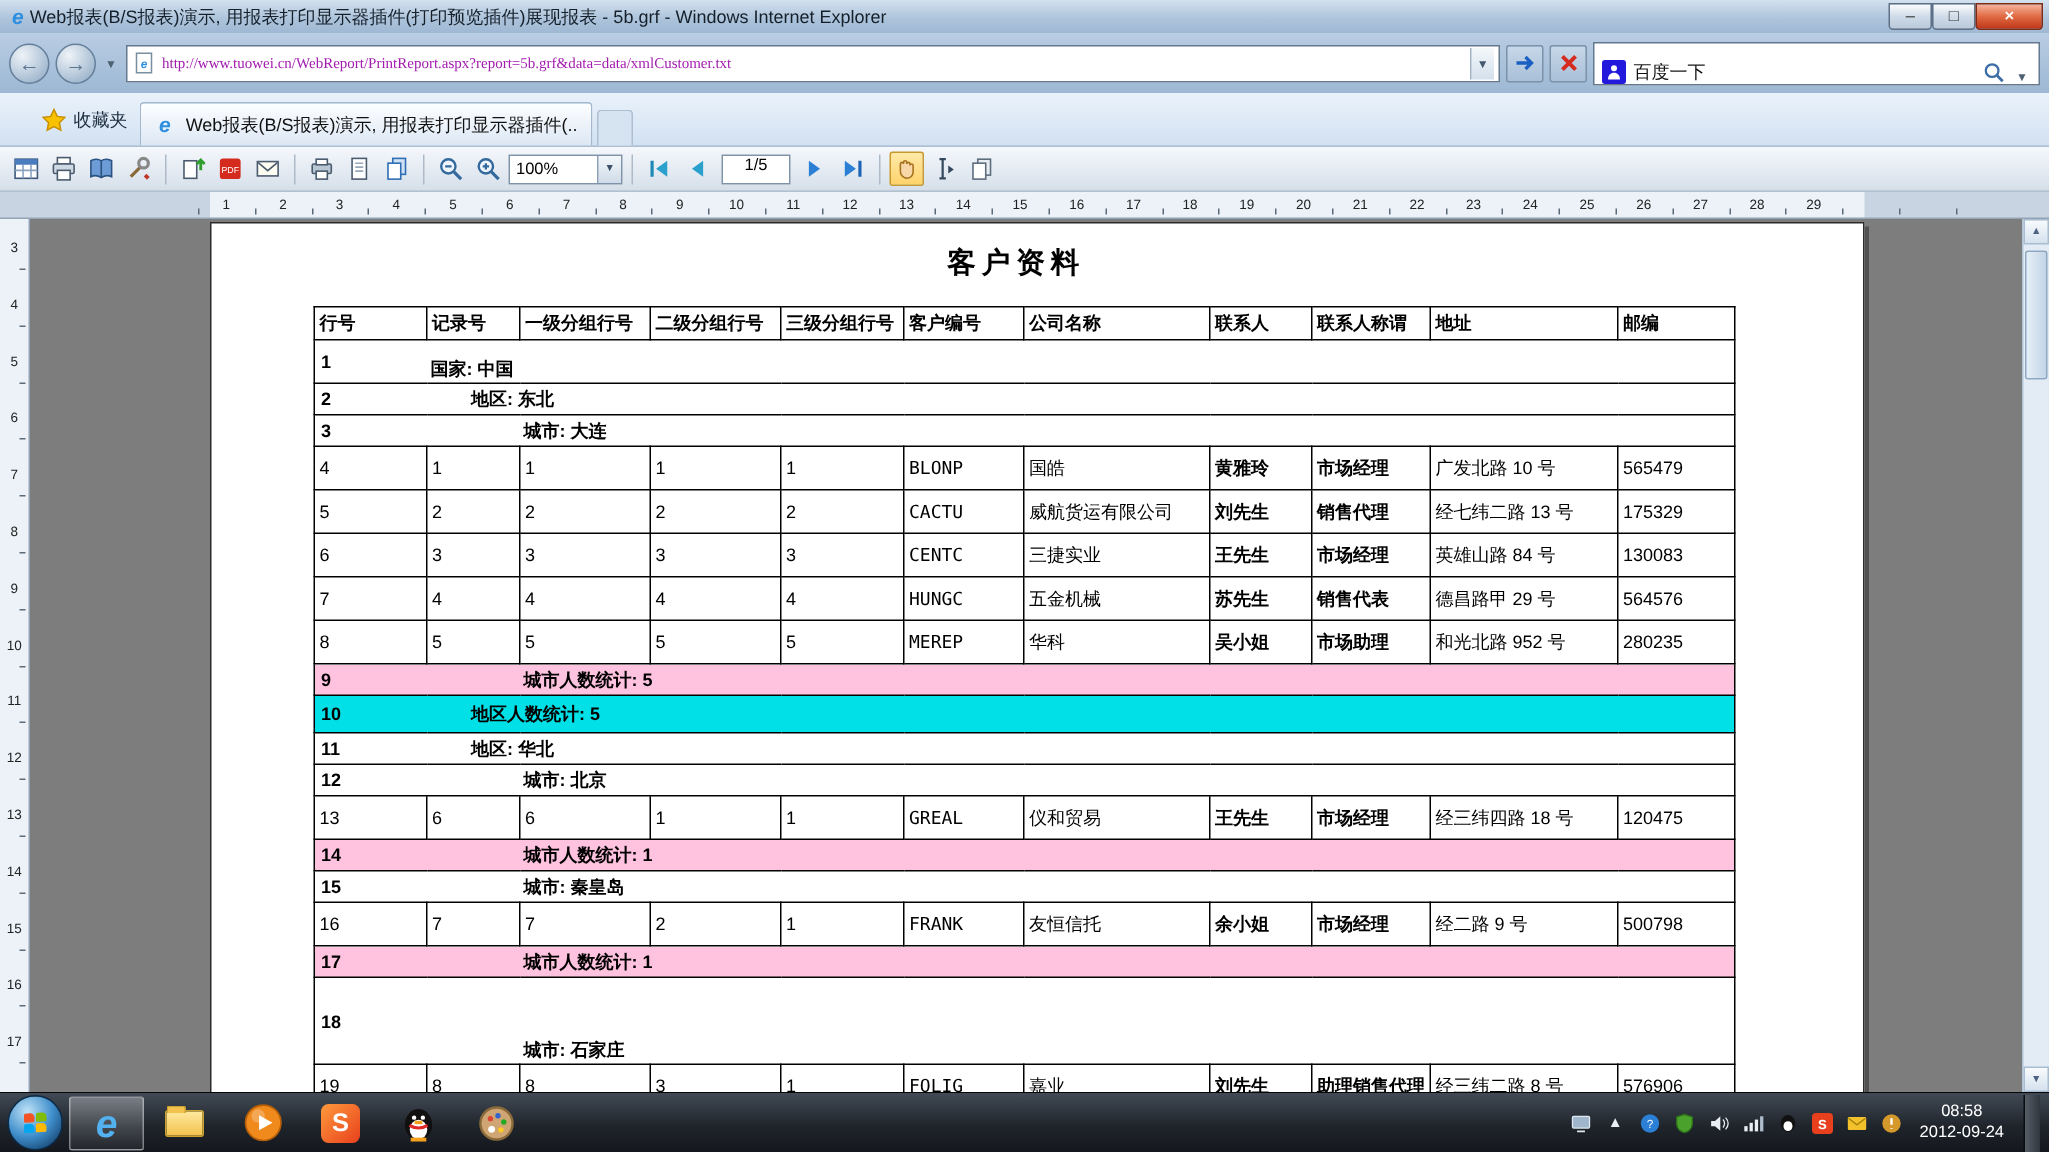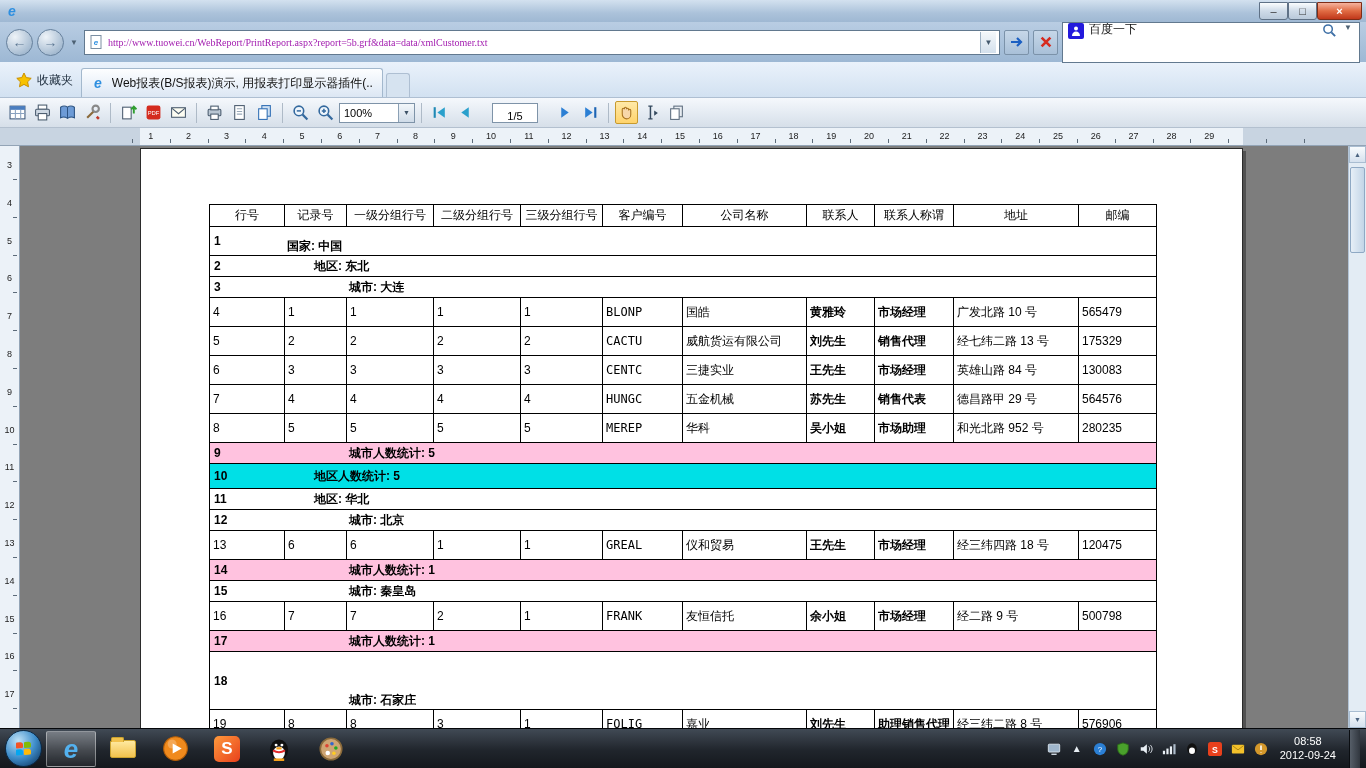--- a/index.html
+++ b/index.html
@@ -16,56 +16,56 @@
   .cap-btn.close { width:45px; background:linear-gradient(#f5b39e,#e06b43 50%,#c0371a); color:#fff; font-weight:bold; border-color:#7e2c16; }
 
   
   .navbar { height:40px; background:linear-gradient(#b9cde3,#9db8d4); display:flex; align-items:center; padding:0 6px; gap:4px; }
   .nav-circle { width:27px; height:27px; border-radius:50%; border:1px solid #66809c; background:radial-gradient(circle at 32% 28%, #eef3f8, #a9bed3 70%, #8ba3bd); color:#5c7792; font-size:14px; display:flex; align-items:center; justify-content:center; }
   .nav-chevron { font-size:8px; color:#4d6173; width:12px; text-align:center; }
   .address-box { flex:1; height:25px; background:#fff; border:1px solid #62798f; display:flex; align-items:center; padding:0 3px; gap:4px; }
   .url-input { flex:1; border:none; outline:none; font-size:10px; color:#a21caf; font-family:Liberation Serif, serif; }
   .addr-drop { width:16px; height:21px; display:flex; align-items:center; justify-content:center; font-size:8px; color:#44596d; background:linear-gradient(#f4f8fb,#d4e0ec); border-left:1px solid #9fb2c4; }
   .sq-btn { width:25px; height:25px; display:flex; align-items:center; justify-content:center; background:linear-gradient(#c6d7e8,#a9c0d8); border:1px solid #7b92a9; border-radius:2px; }
-  .search-box { width:298px; height:41px; background:#fff; border:1px solid #62798f; display:flex; align-items:flex-start; gap:5px; padding:0 5px; }
+  .search-box { width:298px; height:29px; background:#fff; border:1px solid #62798f; display:flex; align-items:flex-end; gap:5px; padding:0 5px; }
   .search-input { flex:1; border:none; outline:none; font-size:12px; color:#111; font-family:"Liberation Sans",sans-serif; }
 
   
-  .favbar { height:36px; background:linear-gradient(#eaf2fb,#d2e1f1); display:flex; align-items:flex-end; padding:0 8px; border-bottom:1px solid #aebfd2;text-align:center; }
+  .favbar { height:36px; background:linear-gradient(#eaf2fb,#d2e1f1); display:flex; align-items:flex-end; padding:0 20px; border-bottom:1px solid #aebfd2;text-align:center; }
   .fav-button { height:26px; display:flex; align-items:center; gap:5px; font-size:12px; color:#1c2c3c; padding:0 8px; margin-bottom:4px; }
   .tab { height:29px; width:302px; background:linear-gradient(#fdfeff,#e6eef8 70%,#dce7f3); border:1px solid #a3b8cd; border-bottom:none; border-radius:3px 3px 0 0; display:flex; align-items:center; gap:6px; padding:0 8px; font-size:12px; color:#111; }
   .tab-title { white-space:nowrap; overflow:hidden; text-overflow:clip; }
   .tab-stub { height:24px; width:24px; background:#d6e3f0; border:1px solid #aebfd2; border-bottom:none; border-radius:3px 3px 0 0; margin-left:3px; }
 
   
   .toolbar { height:30px; background:linear-gradient(#f5f8fc,#e2e9f1 60%,#d6dfe9); border-bottom:1px solid #b3c0cf; display:flex; align-items:center; padding:0 6px; gap:2px; }
   .tb-icon { width:23px; height:23px; display:flex; align-items:center; justify-content:center; border:1px solid transparent; border-radius:2px; }
   .tb-icon.selected { background:linear-gradient(#ffe9a8,#ffd36b); border-color:#c79a2e; }
   .tb-sep { width:1px; height:20px; background:#aebaC7; margin:0 4px; }
   .zoom-combo { width:76px; height:20px; background:#fff; border:1px solid #7e93a8; display:flex; align-items:center; font-size:11px; }
   .zoom-text { flex:1; padding-left:4px; color:#000; }
   .combo-arrow { width:16px; height:100%; display:flex; align-items:center; justify-content:center; font-size:7px; color:#3c5166; background:linear-gradient(#f3f7fa,#cfdbe8); border-left:1px solid #8ba0b5; }
-  .page-box { width:46px; height:20px; background:#fff; border:1px solid #7e93a8; display:flex; align-items:flex-end; justify-content:center; font-size:11px; color:#000; margin:0 14px; }
+  .page-box { width:46px; height:20px; background:#fff; border:1px solid #7e93a8; display:flex; align-items:flex-start; justify-content:center; font-size:11px; color:#000; margin:0 3px; }
 
   
   .hruler { position:relative; height:18px; background:#c8d4e1; border-bottom:1px solid #93a4b6; overflow:hidden; font-size:9px; color:#222; }
   .hruler .page-zone { position:absolute; left:140px; width:1103px; top:0; bottom:0; background:#ecf2f8; }
   .ruler-num { position:absolute; top:3px; transform:translateX(-50%); }
   .htick { position:absolute; bottom:2px; width:1px; height:4px; background:#5c6b7a; }
   .content { position:relative; height:582px; background:#7d7d7d; overflow:hidden; }
   .vruler { position:absolute; left:0; top:0; bottom:0; width:20px; background:#ecf2f8; border-right:1px solid #93a4b6; font-size:9px; color:#222; z-index:5; }
   .vruler-num { position:absolute; left:50%; transform:translate(-50%,0); }
   .vtick { position:absolute; right:2px; height:1px; width:4px; background:#5c6b7a; }
 
   
   .page { position:absolute; left:140px; top:2px; width:1103px; height:760px; background:#fff; border:1px solid #2b2b2b; box-shadow:3px 3px 0 rgba(0,0,0,0.35); z-index:1; }
   .report-title { position:absolute; left:68px; width:937px; top:13px; text-align:center; font-size:19px; font-weight:bold; letter-spacing:4px; color:#000; }
   .report-table { position:absolute; left:68px; top:55px; border-collapse:collapse; table-layout:fixed; font-size:12px; color:#000; }
   .report-table th, .report-table td { border:1px solid #000; padding:0 3px; text-align:left; vertical-align:middle; white-space:nowrap; overflow:hidden; }
-  .report-table th { font-weight:normal; height:22px;text-align:center; }
+  .report-table th { font-weight:bold; height:22px; }
   .data-row td { height:29px; }
   .group td, .summary-city td { height:21px; }
   .summary-region td { height:25px; }
   .summary-city { background:#ffc2df; }
   .summary-region { background:#00e0e6; }
   .span-cell { position:relative; padding:0 !important; }
   .row-no { position:absolute; left:4px; top:50%; transform:translateY(-50%); font-weight:bold; }
   .row-label { display:inline-block; font-weight:bold; }
   .c5 { font-family:"DejaVu Sans Mono", monospace; }
   .c7, .c8 { font-weight:bold;margin-left:32px; }
@@ -93,20 +93,21 @@
   .clock { color:#fff; font-size:11px; text-align:center; line-height:1.25; margin:0 6px 0 4px; }
   .show-desktop { width:11px; height:38px; background:linear-gradient(90deg,#565e68,#31373f); border-left:1px solid #0a0d11; }
 </style>
 </head>
 <body>
 
 <div class="window">
 
   <div class="titlebar">
     <span class="ie-glyph">e</span>
+    <span class="title-text">Web报表(B/S报表)演示, 用报表打印显示器插件(打印预览插件)展现报表 - 5b.grf - Windows Internet Explorer</span>
     <div class="win-buttons">
       <div class="cap-btn">–</div>
       <div class="cap-btn">□</div>
       <div class="cap-btn close">×</div>
     </div>
   </div>
 
   <div class="navbar">
     <div class="nav-circle">←</div>
     <div class="nav-circle">→</div>
@@ -383,20 +384,21 @@
         <i class="vtick" style="top: 297.5px;"></i>
         <i class="vtick" style="top: 335.3px;"></i>
         <i class="vtick" style="top: 373.1px;"></i>
         <i class="vtick" style="top: 410.9px;"></i>
         <i class="vtick" style="top: 448.7px;"></i>
         <i class="vtick" style="top: 486.5px;"></i>
         <i class="vtick" style="top: 524.3px;"></i>
         <i class="vtick" style="top: 562.1px;"></i>
       </div>
     <div class="page">
+      <div class="report-title">客户资料</div>
       <table class="report-table">
           <colgroup>
             <col style="width: 75px;">
             <col style="width: 62px;">
             <col style="width: 87px;">
             <col style="width: 87px;">
             <col style="width: 82px;">
             <col style="width: 80px;">
             <col style="width: 124px;">
             <col style="width: 68px;">

